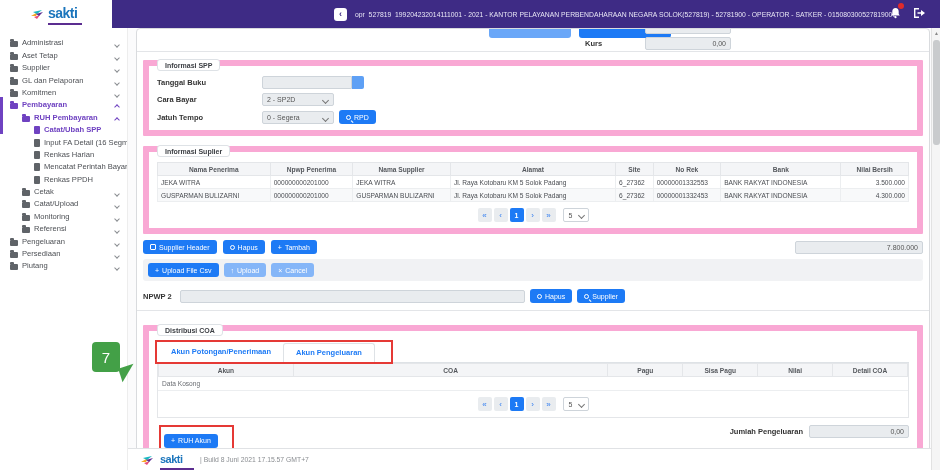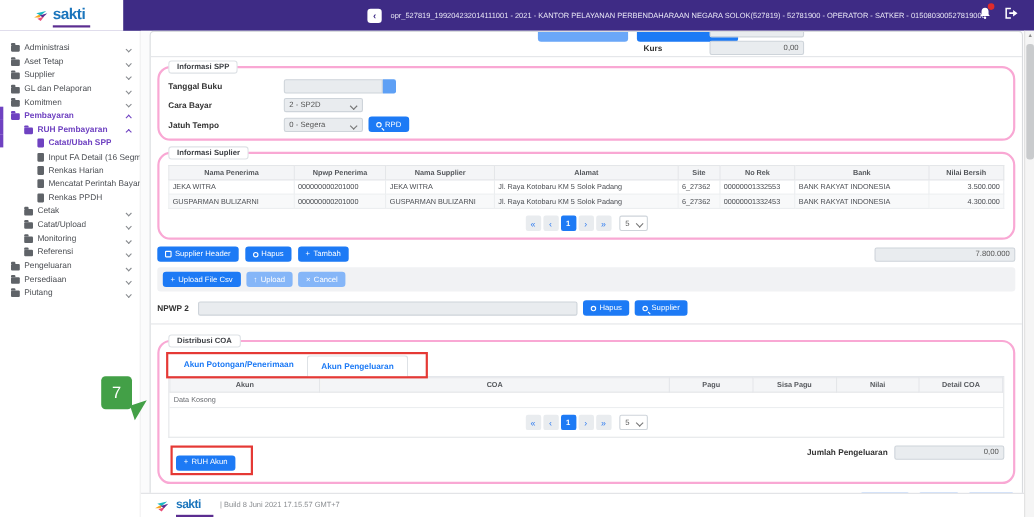--- a/index.html
+++ b/index.html
@@ -49,21 +49,21 @@
   .cut-btn.b1 { left:352px; width:82px; background:#6aa7f8; }
   .cut-btn.b2 { left:442px; width:92px; }
   .kurs-cut-input { position:absolute; left:508px; top:-9px; width:86px; height:14px; background:#e9ecef; border:1px solid #ced4da; border-radius:2px; }
   .kurs-row { position:absolute; left:448px; top:8px; display:flex; align-items:center; }
   .kurs-label { font-size:7.5px; font-weight:bold; color:#333; width:60px; }
   .inp { background:#e9ecef; border:1px solid #ced4da; border-radius:2px; height:13px; font-size:7px; color:#555;
          display:flex; align-items:center; padding:0 4px; }
   .inp.num { justify-content:flex-end; }
 
   
-  .fset { border:2px solid #f9a8d4; border-radius:12px; margin:8px 6px 0 6px; position:relative; padding:10px 8px 6px 8px; }
+  .fset { border:6px solid #f9a8d4; border-radius:1px; margin:8px 6px 0 6px; position:relative; padding:10px 8px 6px 8px; }
   .legend { position:absolute; top:-7px; left:8px; background:#fff; border:1px solid #dee2e6; border-radius:3px;
             padding:1.5px 7px; font-size:7px; font-weight:bold; color:#3c3f44; line-height:1; }
 
   .spp-grid { display:flex; }
   .spp-left { width:420px; }
   .form-row { display:flex; align-items:center; margin-bottom:4px; }
   .flabel { width:105px; font-size:7.5px; font-weight:bold; color:#333; }
   .sel { background:#e9ecef; border:1px solid #ced4da; border-radius:2px; height:13px; width:72px; font-size:7px; color:#555;
          display:flex; align-items:center; padding:0 4px; position:relative; }
   .sel::after { content:""; position:absolute; right:5px; top:4px; width:4px; height:4px; border-right:1.2px solid #777; border-bottom:1.2px solid #777; transform:rotate(45deg); }

